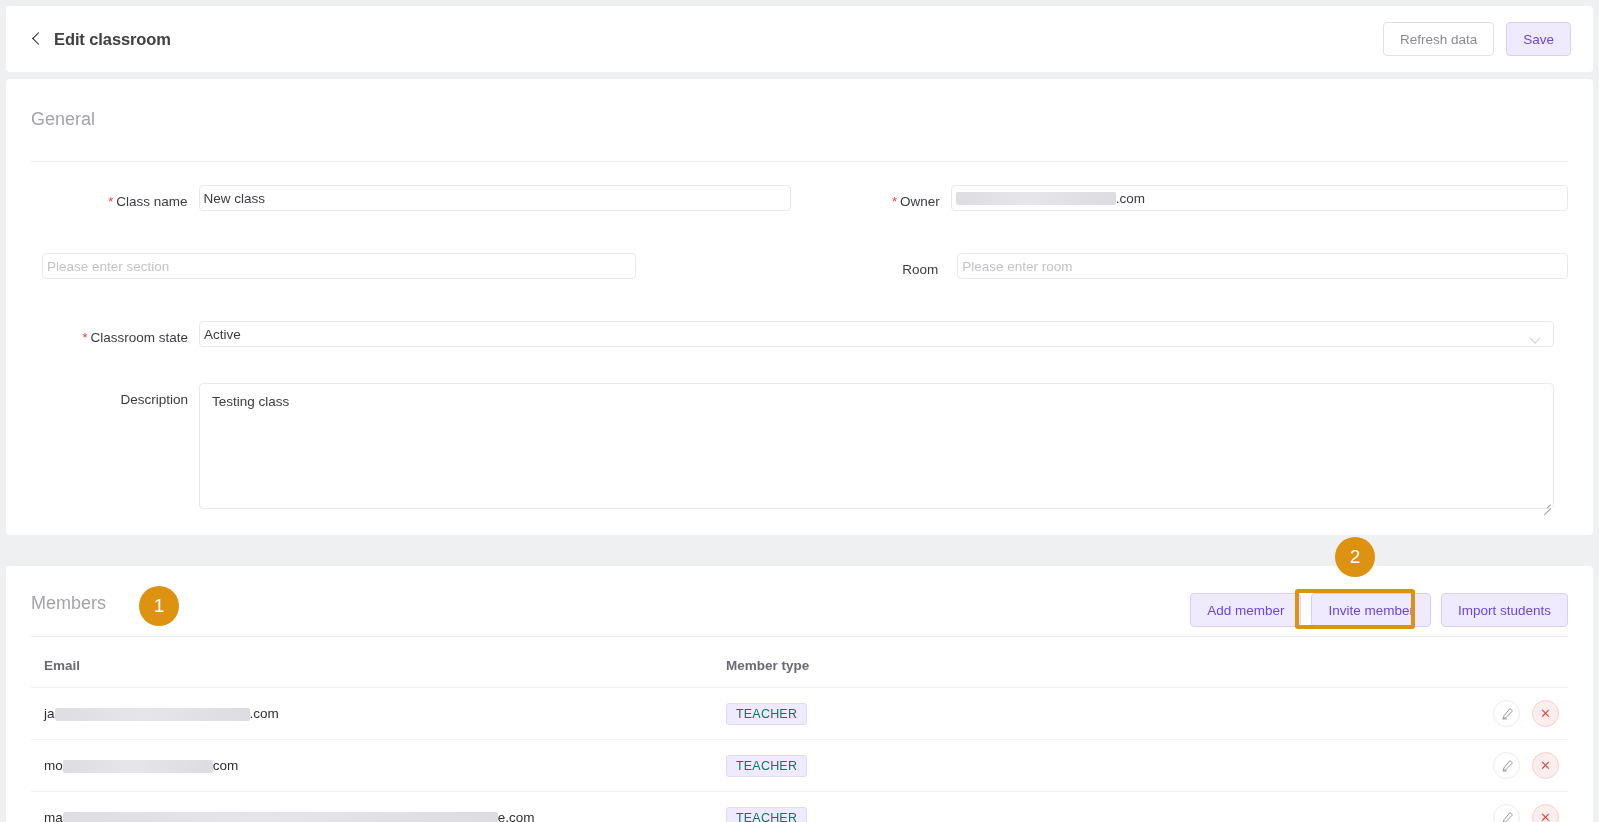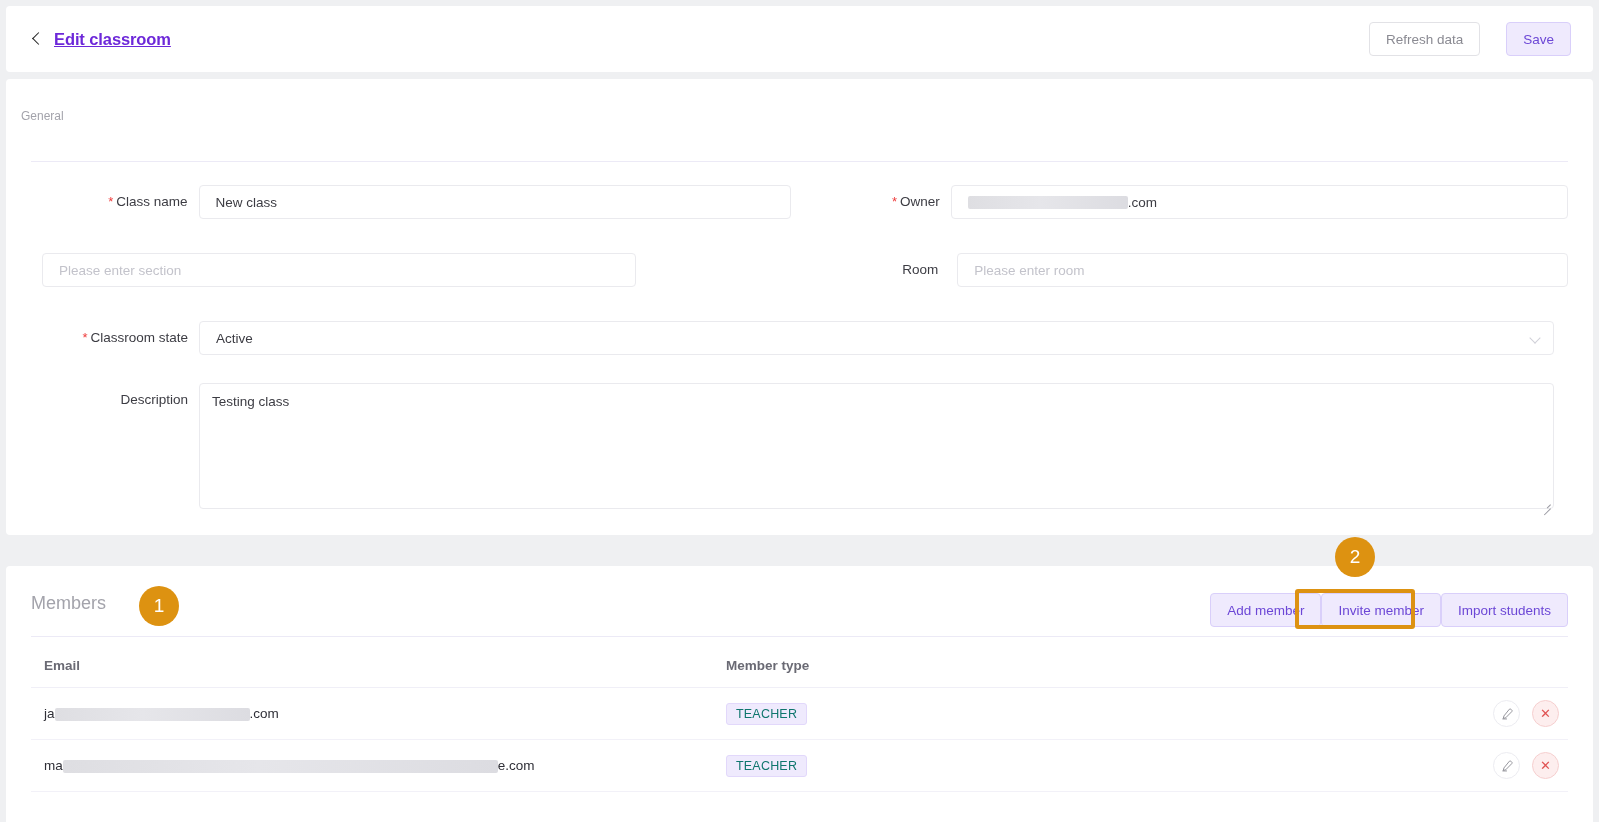--- a/index.html
+++ b/index.html
@@ -48,29 +48,28 @@
     top: 4px;
     width: 8px;
     height: 8px;
     border-left: 1.6px solid #1f1f1f;
     border-bottom: 1.6px solid #1f1f1f;
     transform: rotate(45deg);
   }
   .page-title {
     font-size: 16.5px;
     font-weight: bold;
-    color: #6d28d9;
+    color: #404040;
     letter-spacing: -0.1px;
-    text-decoration: underline;
   }
   .topbar-actions {
     margin-left: auto;
     display: flex;
     align-items: flex-start;
-    gap: 26px;
+    gap: 12px;
   }
   .btn {
     font-family: "Liberation Sans", sans-serif;
     font-size: 13.5px;
     border-radius: 4px;
     height: 34px;
     padding: 0 16px;
     display: inline-flex;
     align-items: center;
     justify-content: center;
@@ -95,23 +94,23 @@
     background: #ffffff;
     border-radius: 4px;
   }
   .card-general {
     top: 79px;
     width: 1587px;
     height: 456px;
   }
   .section-title {
     position: absolute;
-    left: 15px;
+    left: 25px;
     top: 30px;
-    font-size: 12px;
+    font-size: 18px;
     color: #a3a3ab;
     font-weight: normal;
   }
   .section-rule {
     position: absolute;
     left: 25px;
     width: 1537px;
     height: 1px;
     background: #eceaf6;
   }
@@ -128,28 +127,28 @@
     text-align: right;
     line-height: 34px;
     white-space: nowrap;
   }
   .req-star {
     color: #ee3b3b;
     font-size: 13px;
     margin-right: 3px;
   }
   .input {
-    height: 34px;
+    height: 26px;
     border: 1px solid #eaeaee;
     border-radius: 4px;
     background: #ffffff;
     font-family: "Liberation Sans", sans-serif;
     font-size: 13.5px;
     color: #3c3c43;
-    padding: 0 16px;
+    padding: 0 4px;
     outline: none;
     width: 100%;
   }
   .input::placeholder { color: #c3c3cb; }
   .input-wrap { position: relative; }
 
   .select-wrap { position: relative; }
   .chev-down {
     position: absolute;
     right: 14px;
@@ -235,20 +234,21 @@
     top: 70px;
     width: 1537px;
     height: 1px;
     background: #eceaf6;
   }
   .members-actions {
     position: absolute;
     right: 25px;
     top: 27px;
     display: flex;
+    gap: 10px;
     align-items: center;
   }
 
   
   .tbl {
     position: absolute;
     left: 25px;
     top: 86px;
     width: 1537px;
     border-collapse: collapse;
@@ -452,43 +452,64 @@
                   <path d="M2.4 14.6h5" fill="none" stroke="#8a8a92" stroke-width="1.2" stroke-linecap="round"></path>
                 </svg>
               </span>
               <span class="icon-btn icon-del">
                 <span class="icon-del-x">✕</span>
               </span>
             </div>
           </td>
         </tr>
 
-
         <tr>
           <td>
-            <span>ma</span><span class="redact" style="width:435px;height:13px;"></span><span>e.com</span>
+            <span>mo</span><span class="redact" style="width:150px;height:13px;"></span><span>com</span>
           </td>
           <td>
             <span class="badge">TEACHER</span>
           </td>
           <td>
             <div class="row-actions">
               <span class="icon-btn icon-edit">
                 <svg width="12" height="12" viewBox="0 0 16 16" aria-hidden="true">
                   <path d="M11.2 1.6a1.3 1.3 0 0 1 1.9 0l1.3 1.3a1.3 1.3 0 0 1 0 1.9L6.3 13 3 13.9l.9-3.3 7.3-9z" fill="none" stroke="#8a8a92" stroke-width="1.2" stroke-linejoin="round"></path>
                   <path d="M2.4 14.6h5" fill="none" stroke="#8a8a92" stroke-width="1.2" stroke-linecap="round"></path>
                 </svg>
               </span>
               <span class="icon-btn icon-del">
                 <span class="icon-del-x">✕</span>
               </span>
             </div>
           </td>
         </tr>
 
+        <tr>
+          <td>
+            <span>ma</span><span class="redact" style="width:435px;height:13px;"></span><span>e.com</span>
+          </td>
+          <td>
+            <span class="badge">TEACHER</span>
+          </td>
+          <td>
+            <div class="row-actions">
+              <span class="icon-btn icon-edit">
+                <svg width="12" height="12" viewBox="0 0 16 16" aria-hidden="true">
+                  <path d="M11.2 1.6a1.3 1.3 0 0 1 1.9 0l1.3 1.3a1.3 1.3 0 0 1 0 1.9L6.3 13 3 13.9l.9-3.3 7.3-9z" fill="none" stroke="#8a8a92" stroke-width="1.2" stroke-linejoin="round"></path>
+                  <path d="M2.4 14.6h5" fill="none" stroke="#8a8a92" stroke-width="1.2" stroke-linecap="round"></path>
+                </svg>
+              </span>
+              <span class="icon-btn icon-del">
+                <span class="icon-del-x">✕</span>
+              </span>
+            </div>
+          </td>
+        </tr>
+
       </tbody>
     </table>
   </div>
 
   <div class="anno-box anno-box-invite"></div>
   <div class="anno-badge anno-1">1</div>
   <div class="anno-badge anno-2">2</div>
 
 </div>
 

